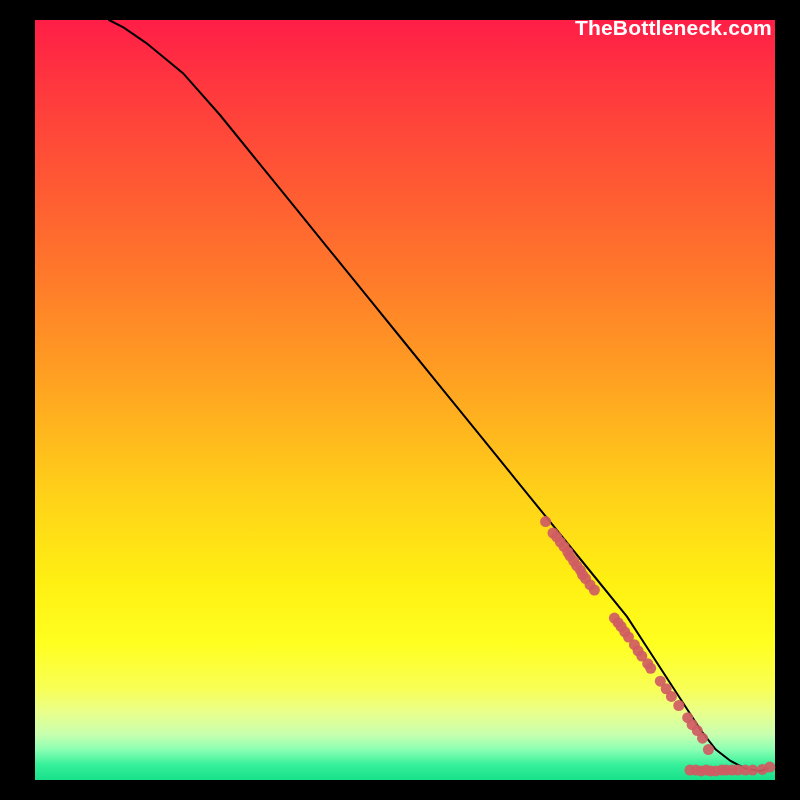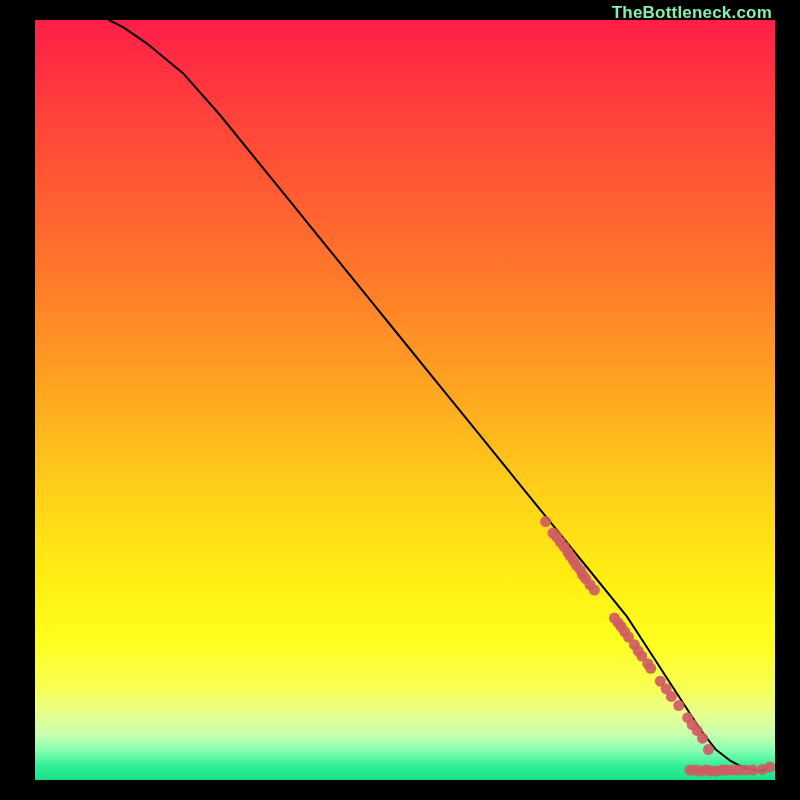--- a/index.html
+++ b/index.html
@@ -37,24 +37,24 @@
       #f8ff56 88%,
       #eaff8a 91%,
       #c8ffaf 94%,
       #8bffb3 96%,
       #36f09a 98%,
       #18e08a 100%
     );
   }
   .watermark {
     position: absolute;
-    top: 3px;
+    top: 16px;
     right: 28px;
-    color: #86efac;
-    font-size: 17px;
+    color: #ffffff;
+    font-size: 21px;
     font-weight: 600;
     letter-spacing: 0.2px;
     z-index: 5;
   }
   svg.overlay {
     position: absolute;
     left: 0;
     top: 0;
     width: 740px;
     height: 760px;

